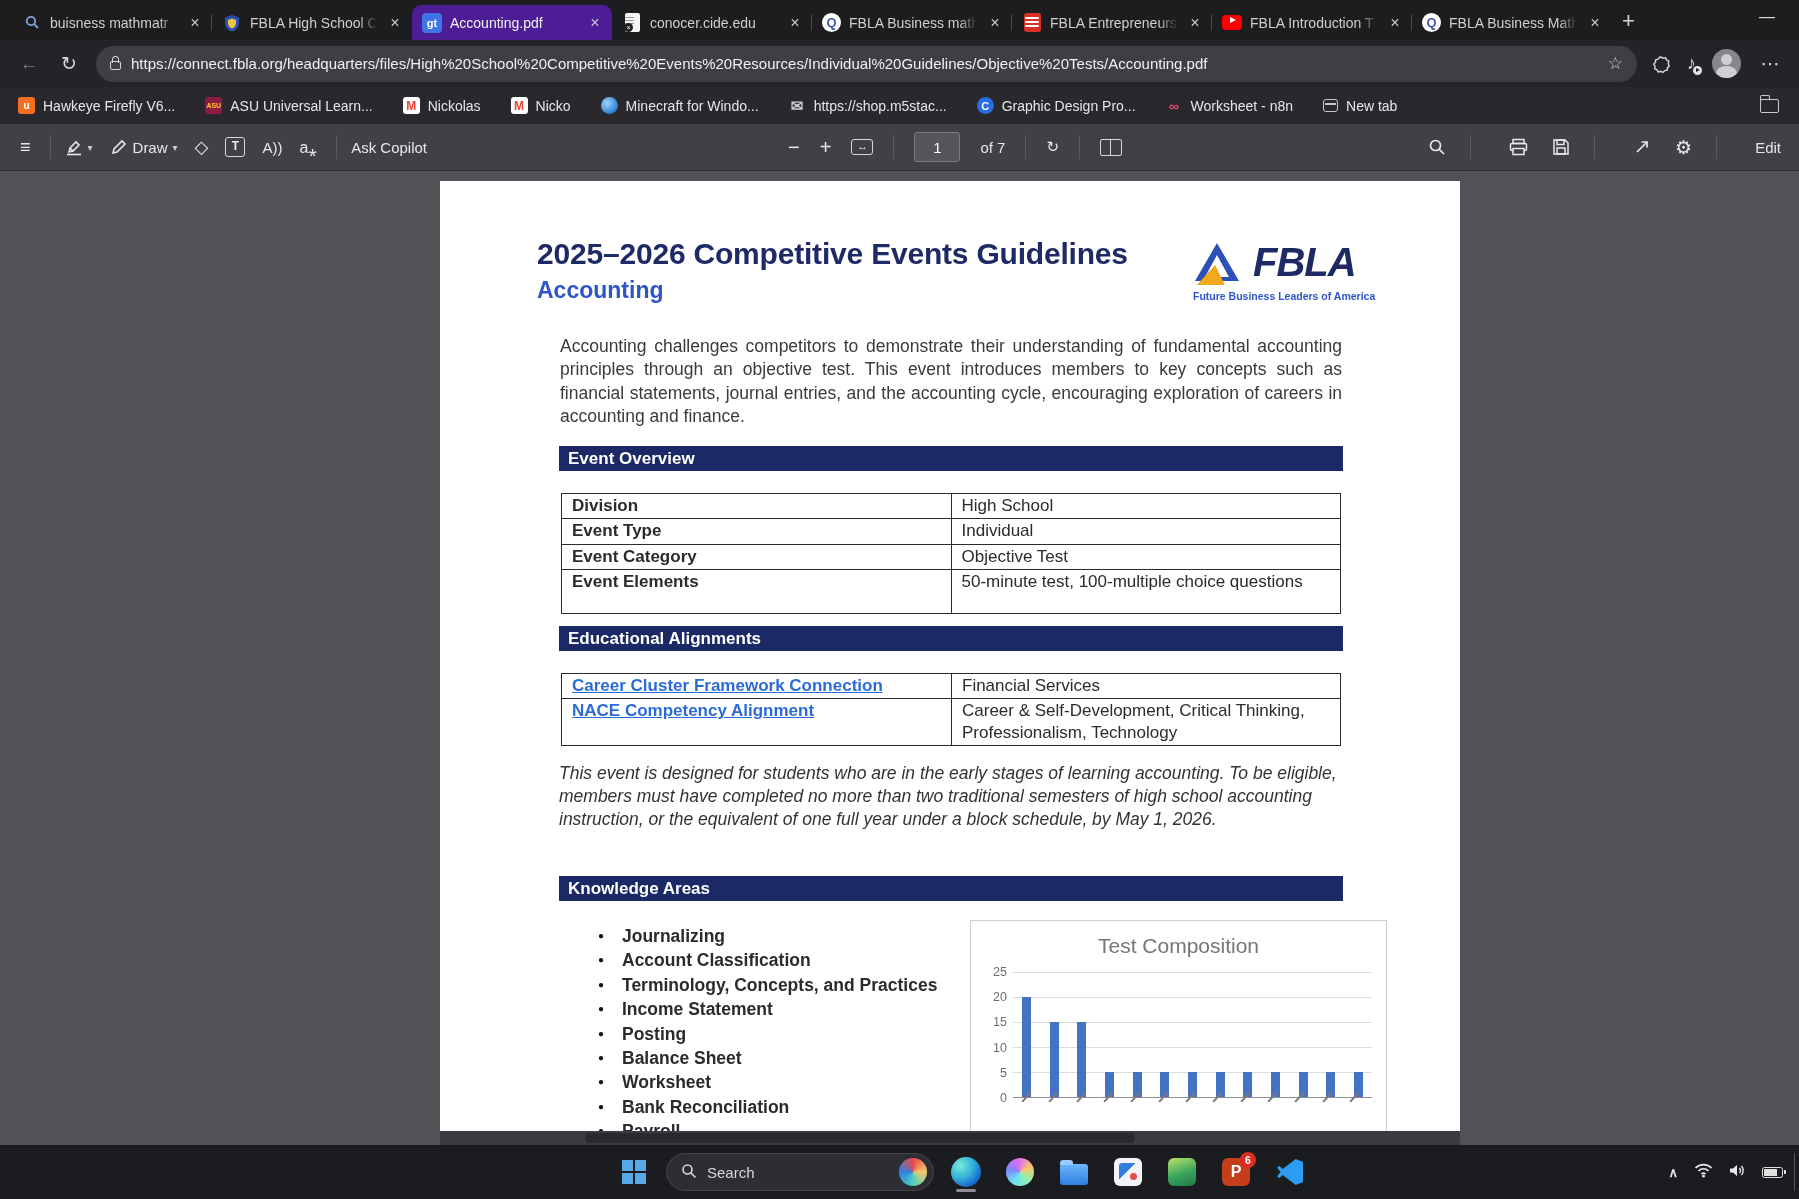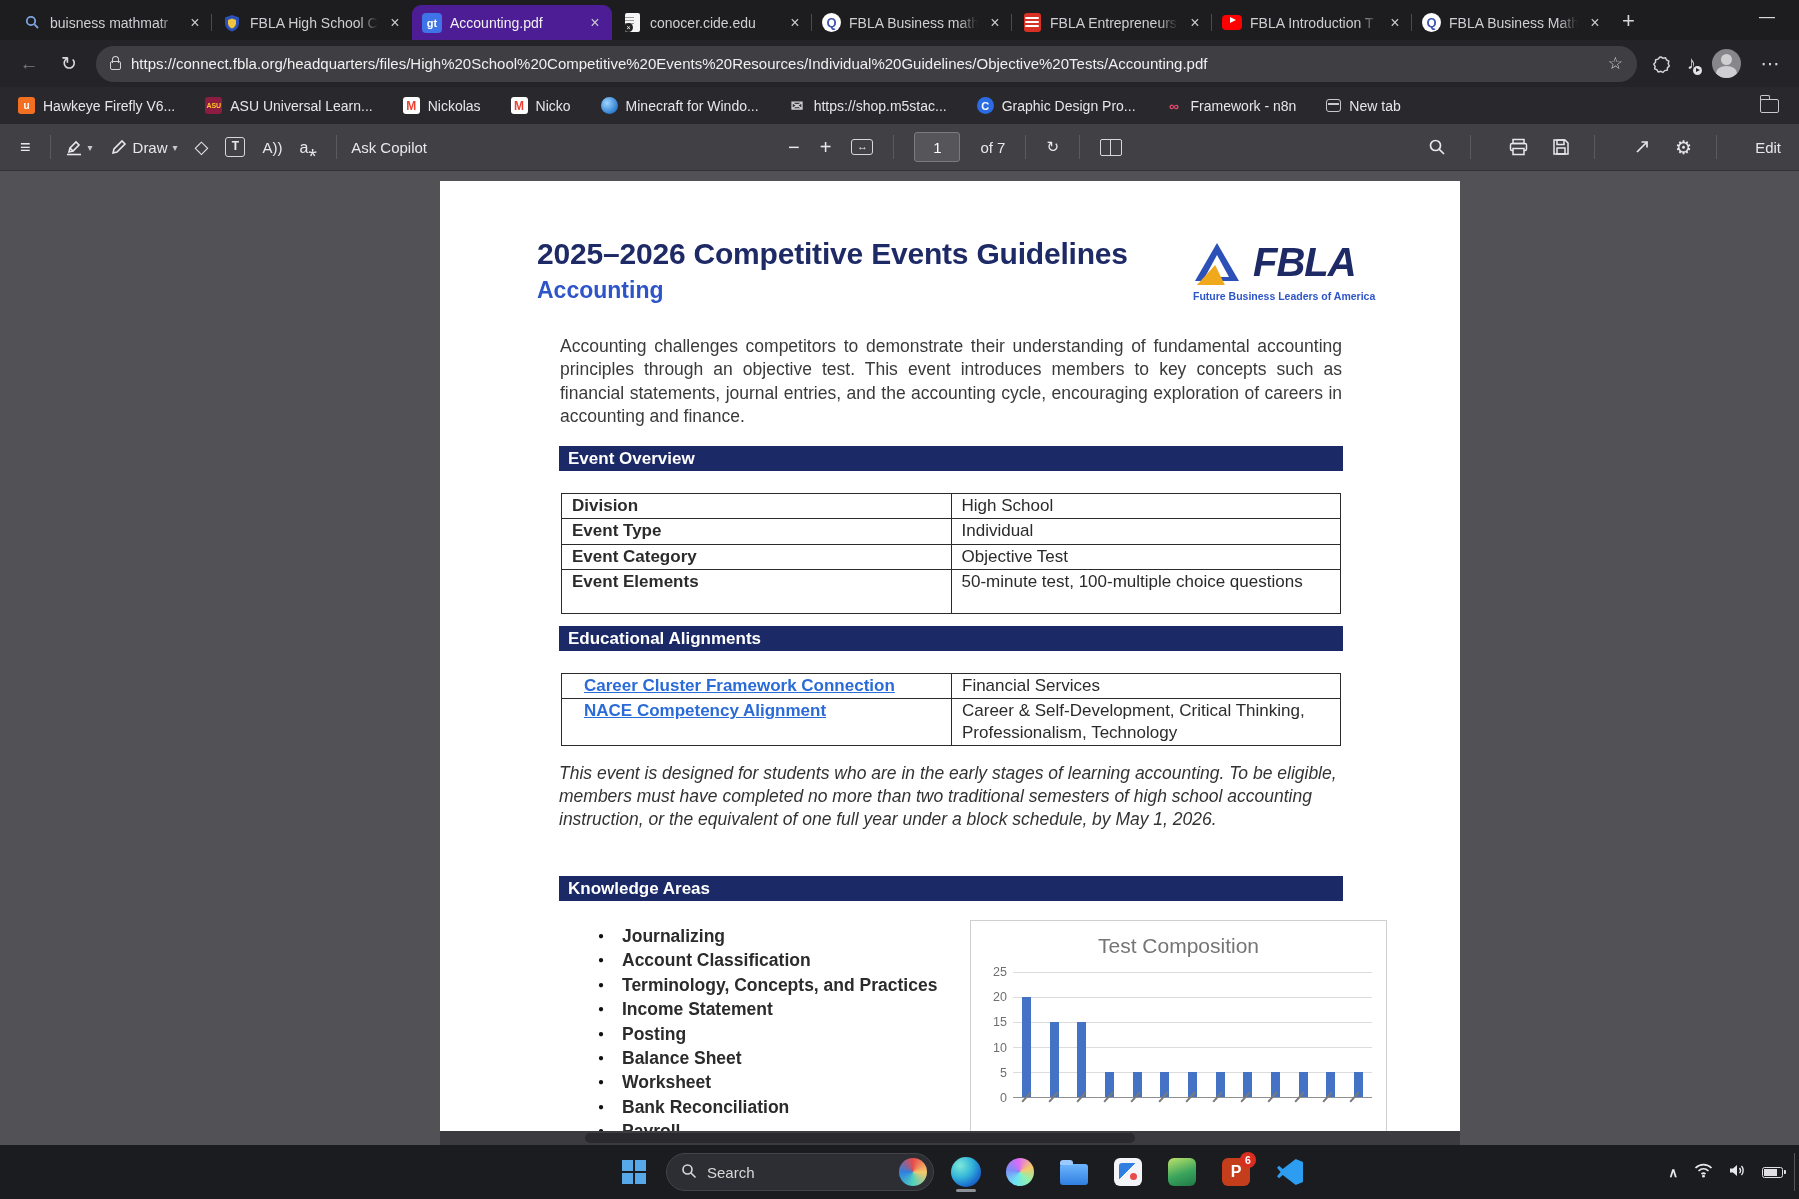--- a/index.html
+++ b/index.html
@@ -97,21 +97,21 @@
   #bar-overview { top:265px; }
   #bar-alignments { top:445px; }
   #bar-knowledge { top:695px; }
 
   table.doc { position:absolute; left:121px; width:780px; border-collapse:collapse; font-size:17px; color:#2b2b2b; }
   table.doc td { border:1.2px solid #2b2b2b; padding:1px 10px 2px 10px; vertical-align:top; line-height:1.25; }
   table.doc td:first-child { width:390px; font-weight:600; }
   #tbl-overview { top:312px; }
   #tbl-align { top:492px; }
   #tbl-align td:first-child { font-weight:bold; }
-  a.doclink { color:#2b6bd8; text-decoration:underline; font-weight:bold;margin-left:12px; }
+  a.doclink { color:#2b6bd8; text-decoration:underline; font-weight:bold; }
 
   .eligibility { position:absolute; left:119px; top:581px; width:784px; font-size:17.5px; font-style:italic; color:#333; line-height:1.32; }
 
   .kn-list { position:absolute; left:158px; top:743px; width:360px; list-style:none; font-size:17.5px; color:#2b2b2b; }
   .kn-list li { position:relative; padding-left:24px; line-height:24.4px;font-weight:bold; }
   .kn-list li::before { content:"●"; position:absolute; left:0; top:0; font-size:10px; line-height:24.4px; color:#111; }
 
   
   .chart { position:absolute; left:530px; top:739px; width:417px; height:300px; background:#fff; border:1px solid #cfcfcf; }
   .chart-title { text-align:center; margin-top:13px; font-size:21px; color:#757575; font-weight:500; }
@@ -274,21 +274,21 @@
   <div class="bm">
     <span class="bmicon bm-env">✉</span>
     <span>https://shop.m5stac...</span>
   </div>
   <div class="bm">
     <span class="bmicon bm-c">C</span>
     <span>Graphic Design Pro...</span>
   </div>
   <div class="bm">
     <span class="bmicon bm-n8n">∞</span>
-    <span>Framework - n8n</span>
+    <span>Worksheet - n8n</span>
   </div>
   <div class="bm">
     <span class="bmicon bm-newtab"></span>
     <span>New tab</span>
   </div>
   <span class="other-fav"></span>
 </div>
 
 <div class="pdftoolbar">
   <div class="tool">

